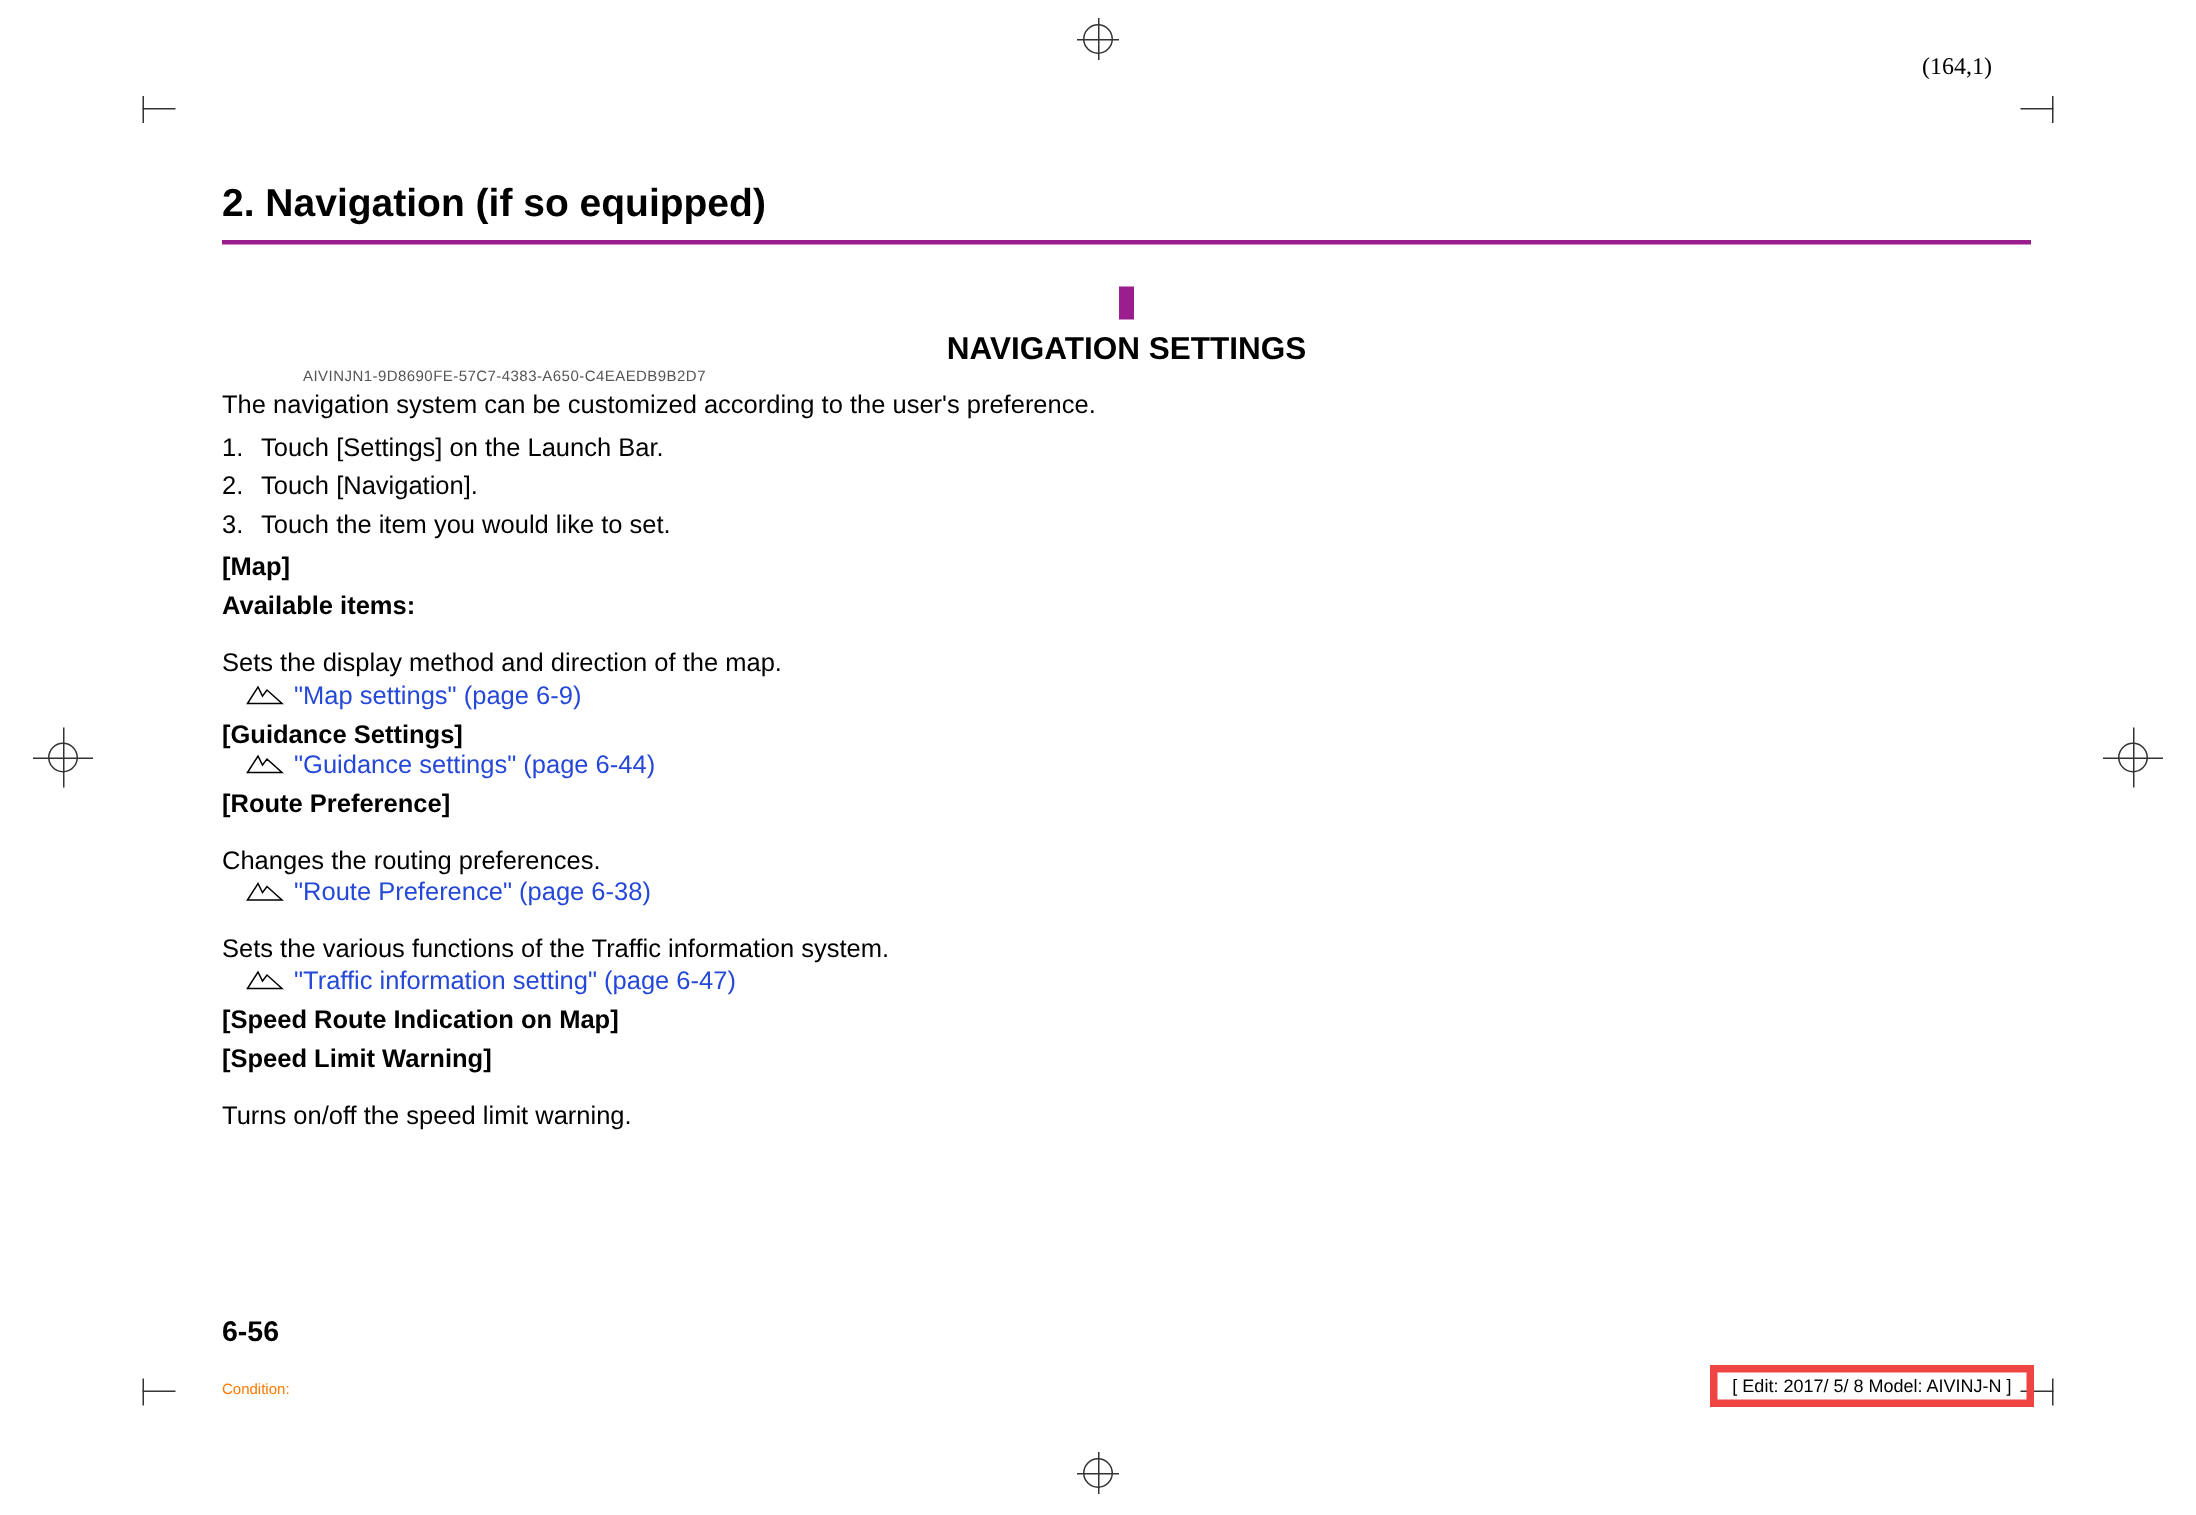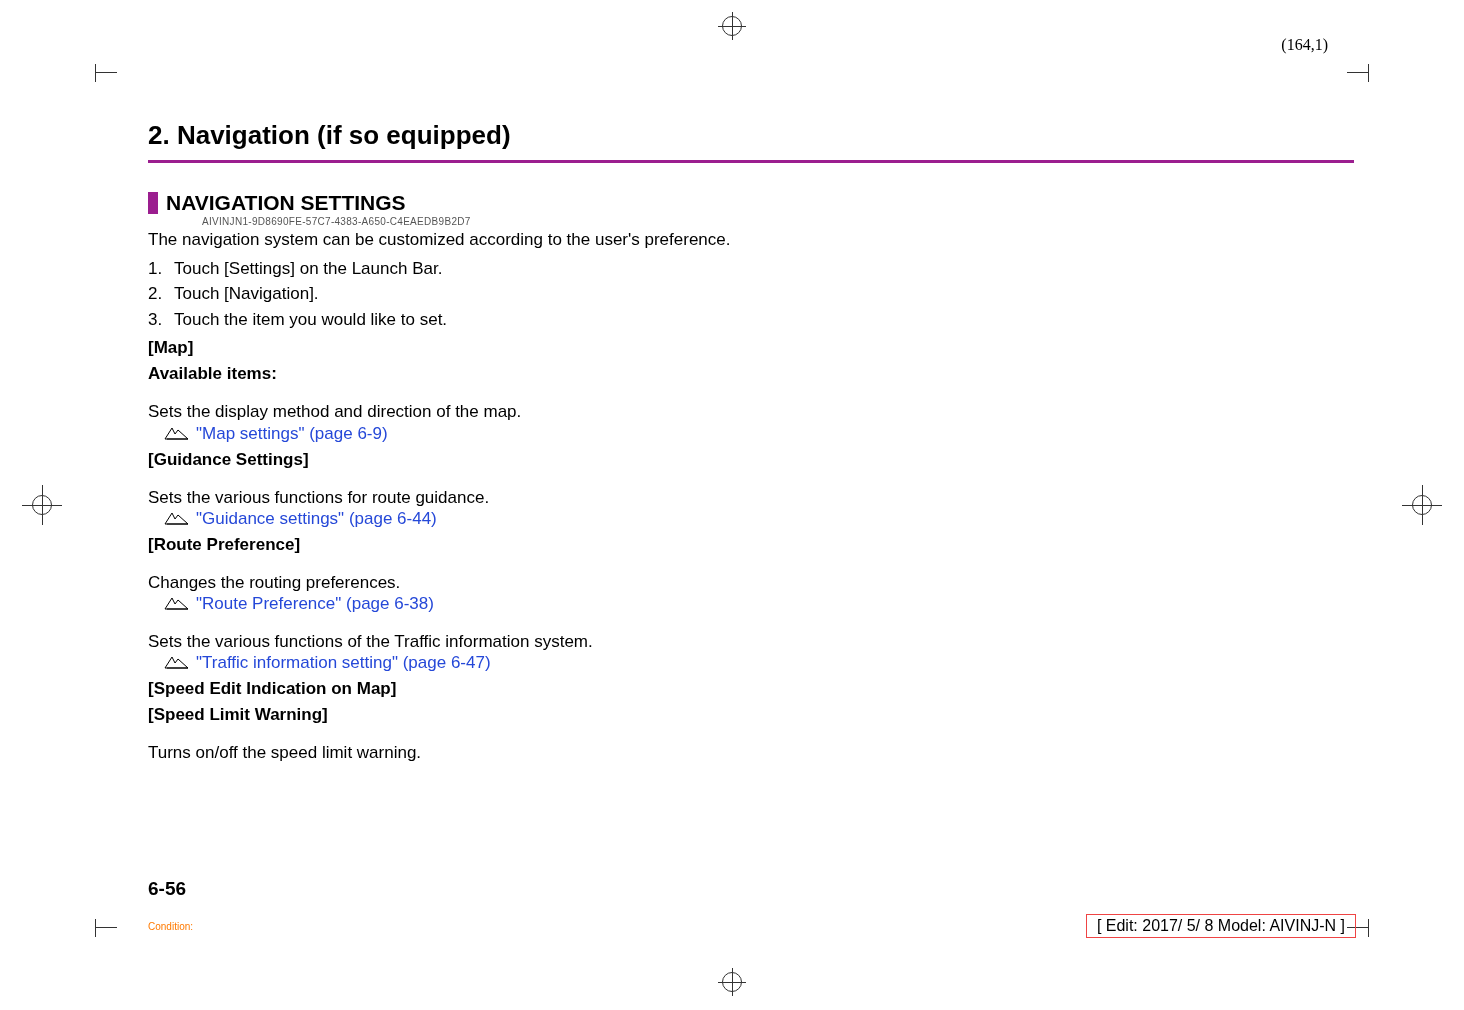--- a/index.html
+++ b/index.html
@@ -98,41 +98,41 @@
     .chapter-title {
       font-size: 26px;
       font-weight: bold;
       margin-bottom: 9px;
     }
     .hr {
       height: 3px;
       background: #9b1e8f;
       margin-bottom: 28px;
     }
-    .section-row { display: flex; align-items: center; gap: 8px; }
+    .section-row { display: flex; align-items: center; gap: 8px; flex-direction: column; }
     .accent-bar { width: 10px; height: 22px; background: #9b1e8f; }
     .section-title { font-size: 21px; font-weight: bold; }
     .code-sub { font-size: 10px; color: #555; margin-left: 54px; margin-top: 1px; letter-spacing: 0.3px; }
     .body-text { font-size: 17px; line-height: 1.35; margin-top: 2px; }
     .ol { margin-top: 4px; }
     .ol-item { font-size: 17px; line-height: 1.5; }
     .ol-n { display: inline-block; width: 26px; }
     .bold { font-weight: bold; font-size: 17px; margin-top: 6px; }
     .desc { font-size: 17px; line-height: 1.3; margin-top: 17px; }
     .ref-row { display: flex; align-items: center; gap: 6px; margin-left: 16px; }
     .ref-icon {
       width: 26px; height: 13px;
       display: inline-flex; align-items: center; justify-content: center;
     }
     .ref-text { color: #2548d8; font-size: 17px; }
     .page-num { position: absolute; left: 148px; bottom: 110px; font-size: 19px; font-weight: bold; }
     .condition { position: absolute; left: 148px; bottom: 78px; font-size: 10px; color: #ff7a00; }
     .edit-box {
       position: absolute; right: 108px; bottom: 72px;
-      border: 1px solid #ef4444; padding: 2px 10px; font-size: 16px;
+      border: 5px solid #ef4444; padding: 2px 10px; font-size: 12px;
     }
   </style>
 </head>
 <body>
 
 <div class="top-mark">
     <div class="circ"></div>
   </div>
 <div class="bottom-mark">
     <div class="circ"></div>
@@ -175,21 +175,20 @@
   <div class="ref-row">
     <span class="ref-icon">
       <svg width="26" height="13" viewBox="0 0 26 13">
           <path d="M1 12 L8 1 L11 7 L14 3 L24 12 Z M3 12 L24 12" fill="none" stroke="#000" stroke-width="1"></path>
         </svg>
     </span>
     <span class="ref-text">"Map settings" (page 6-9)</span>
   </div>
 
   <div class="bold">[Guidance Settings]</div>
-  <div class="desc">Sets the various functions for route guidance.</div>
   <div class="ref-row">
     <span class="ref-icon">
       <svg width="26" height="13" viewBox="0 0 26 13">
           <path d="M1 12 L8 1 L11 7 L14 3 L24 12 Z M3 12 L24 12" fill="none" stroke="#000" stroke-width="1"></path>
         </svg>
     </span>
     <span class="ref-text">"Guidance settings" (page 6-44)</span>
   </div>
 
   <div class="bold">[Route Preference]</div>
@@ -206,21 +205,21 @@
   <div class="desc">Sets the various functions of the Traffic information system.</div>
   <div class="ref-row">
     <span class="ref-icon">
       <svg width="26" height="13" viewBox="0 0 26 13">
           <path d="M1 12 L8 1 L11 7 L14 3 L24 12 Z M3 12 L24 12" fill="none" stroke="#000" stroke-width="1"></path>
         </svg>
     </span>
     <span class="ref-text">"Traffic information setting" (page 6-47)</span>
   </div>
 
-  <div class="bold">[Speed Edit Indication on Map]</div>
+  <div class="bold">[Speed Route Indication on Map]</div>
 
   <div class="bold">[Speed Limit Warning]</div>
   <div class="desc">Turns on/off the speed limit warning.</div>
 </div>
 
 <div class="page-num">6-56</div>
 <div class="condition">Condition:</div>
 <div class="edit-box">[ Edit: 2017/ 5/ 8   Model: AIVINJ-N ]</div>
 
 </body></html>

